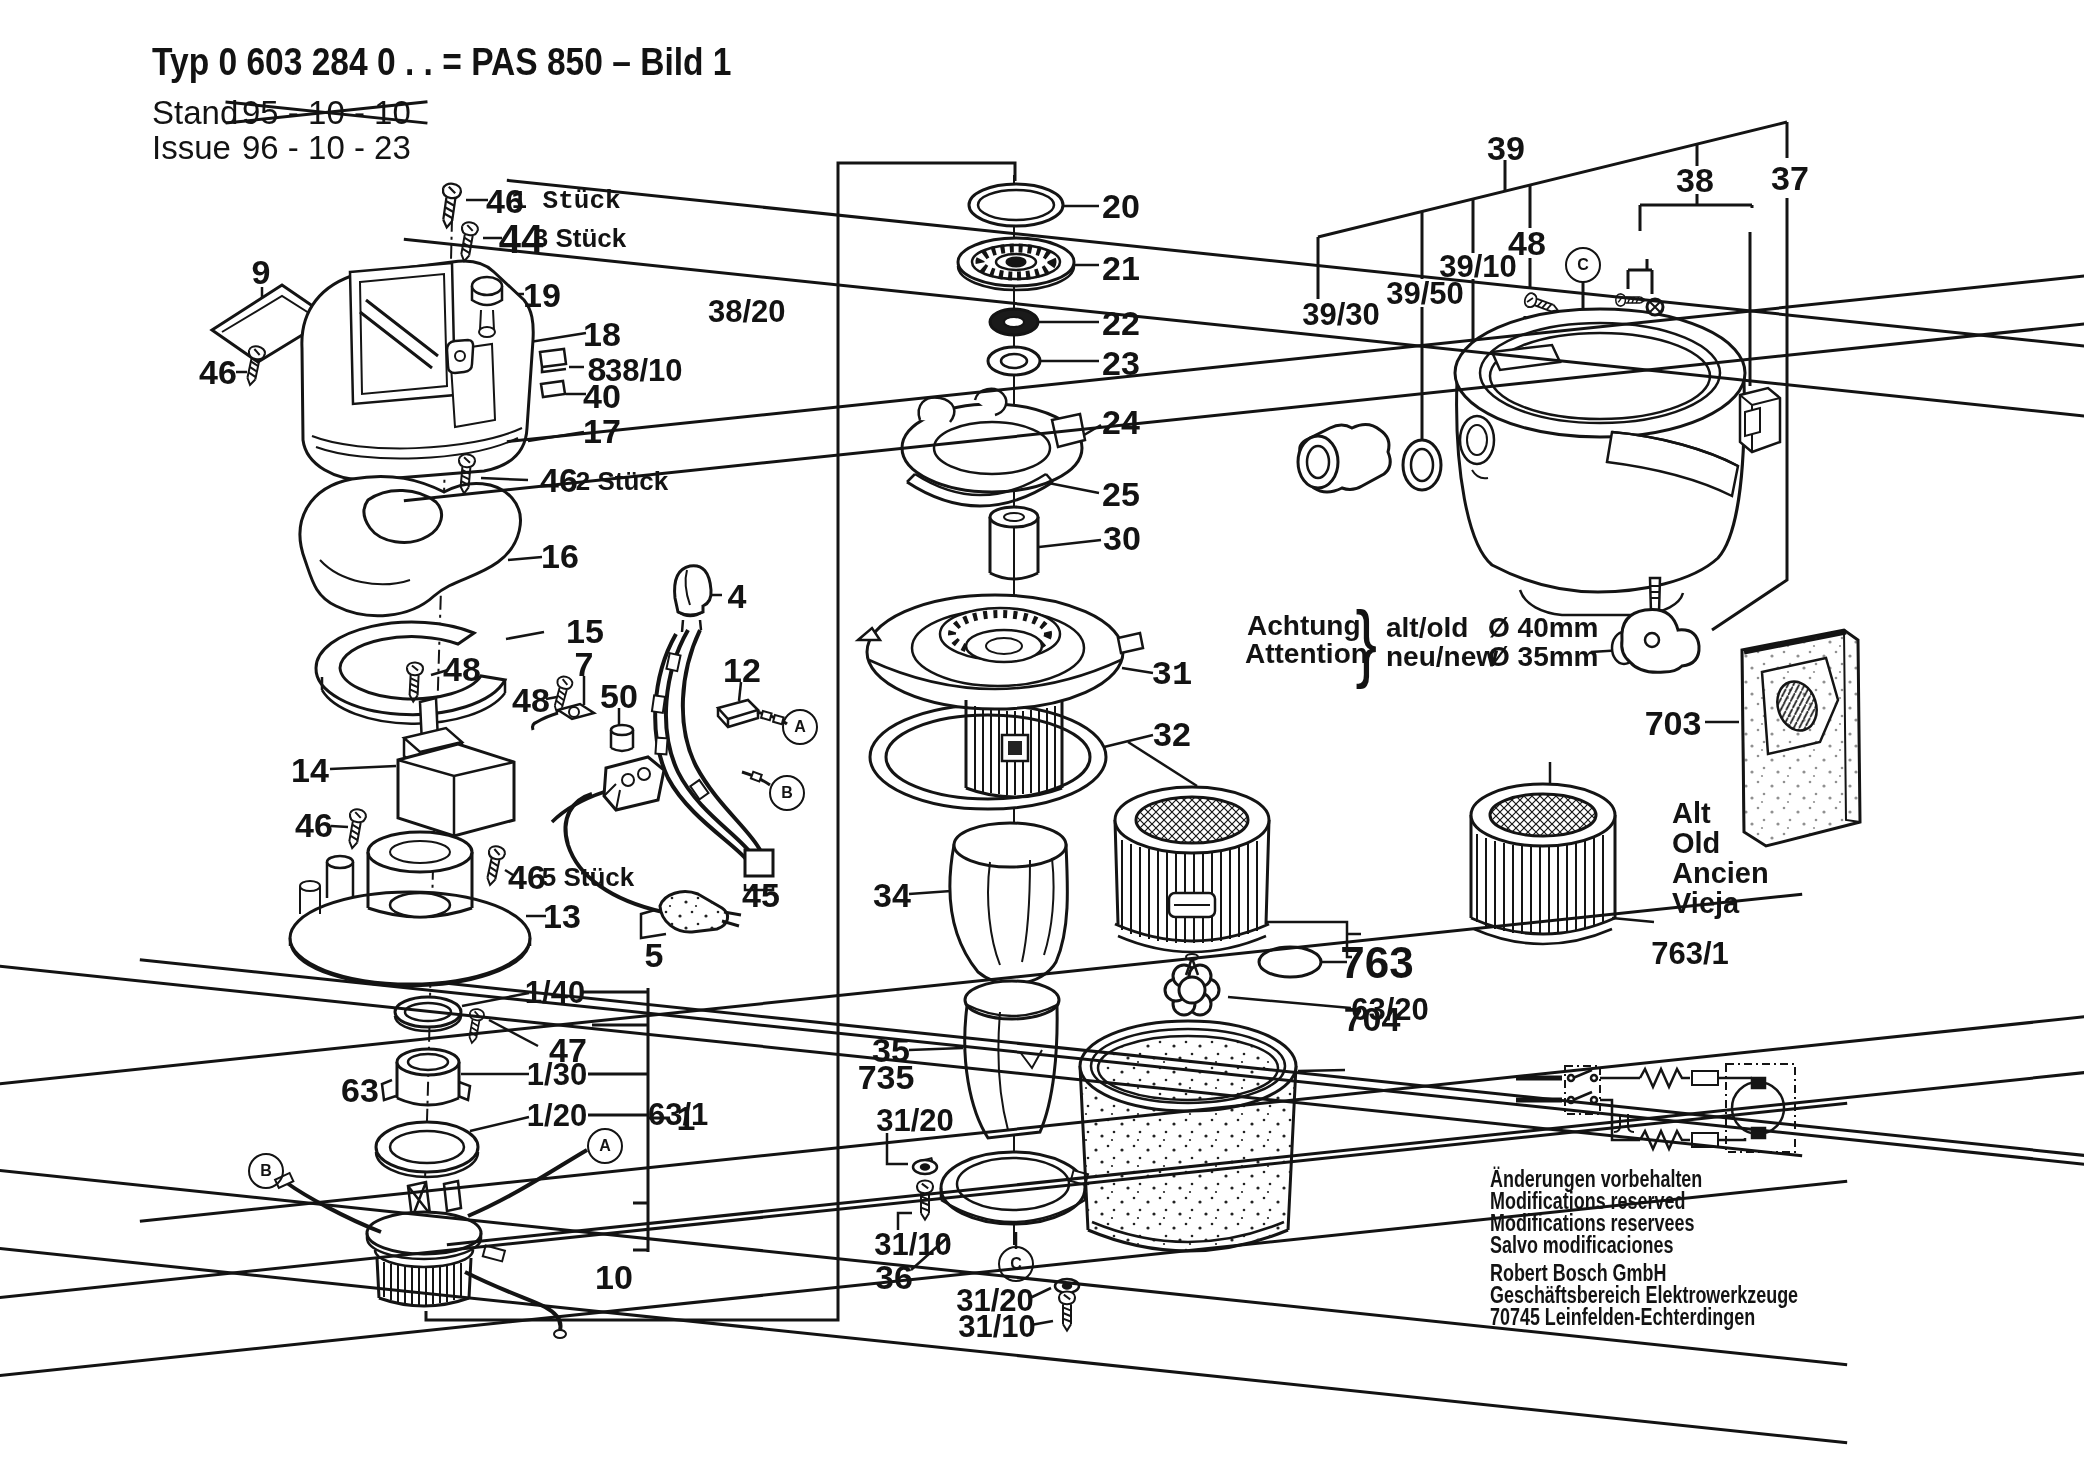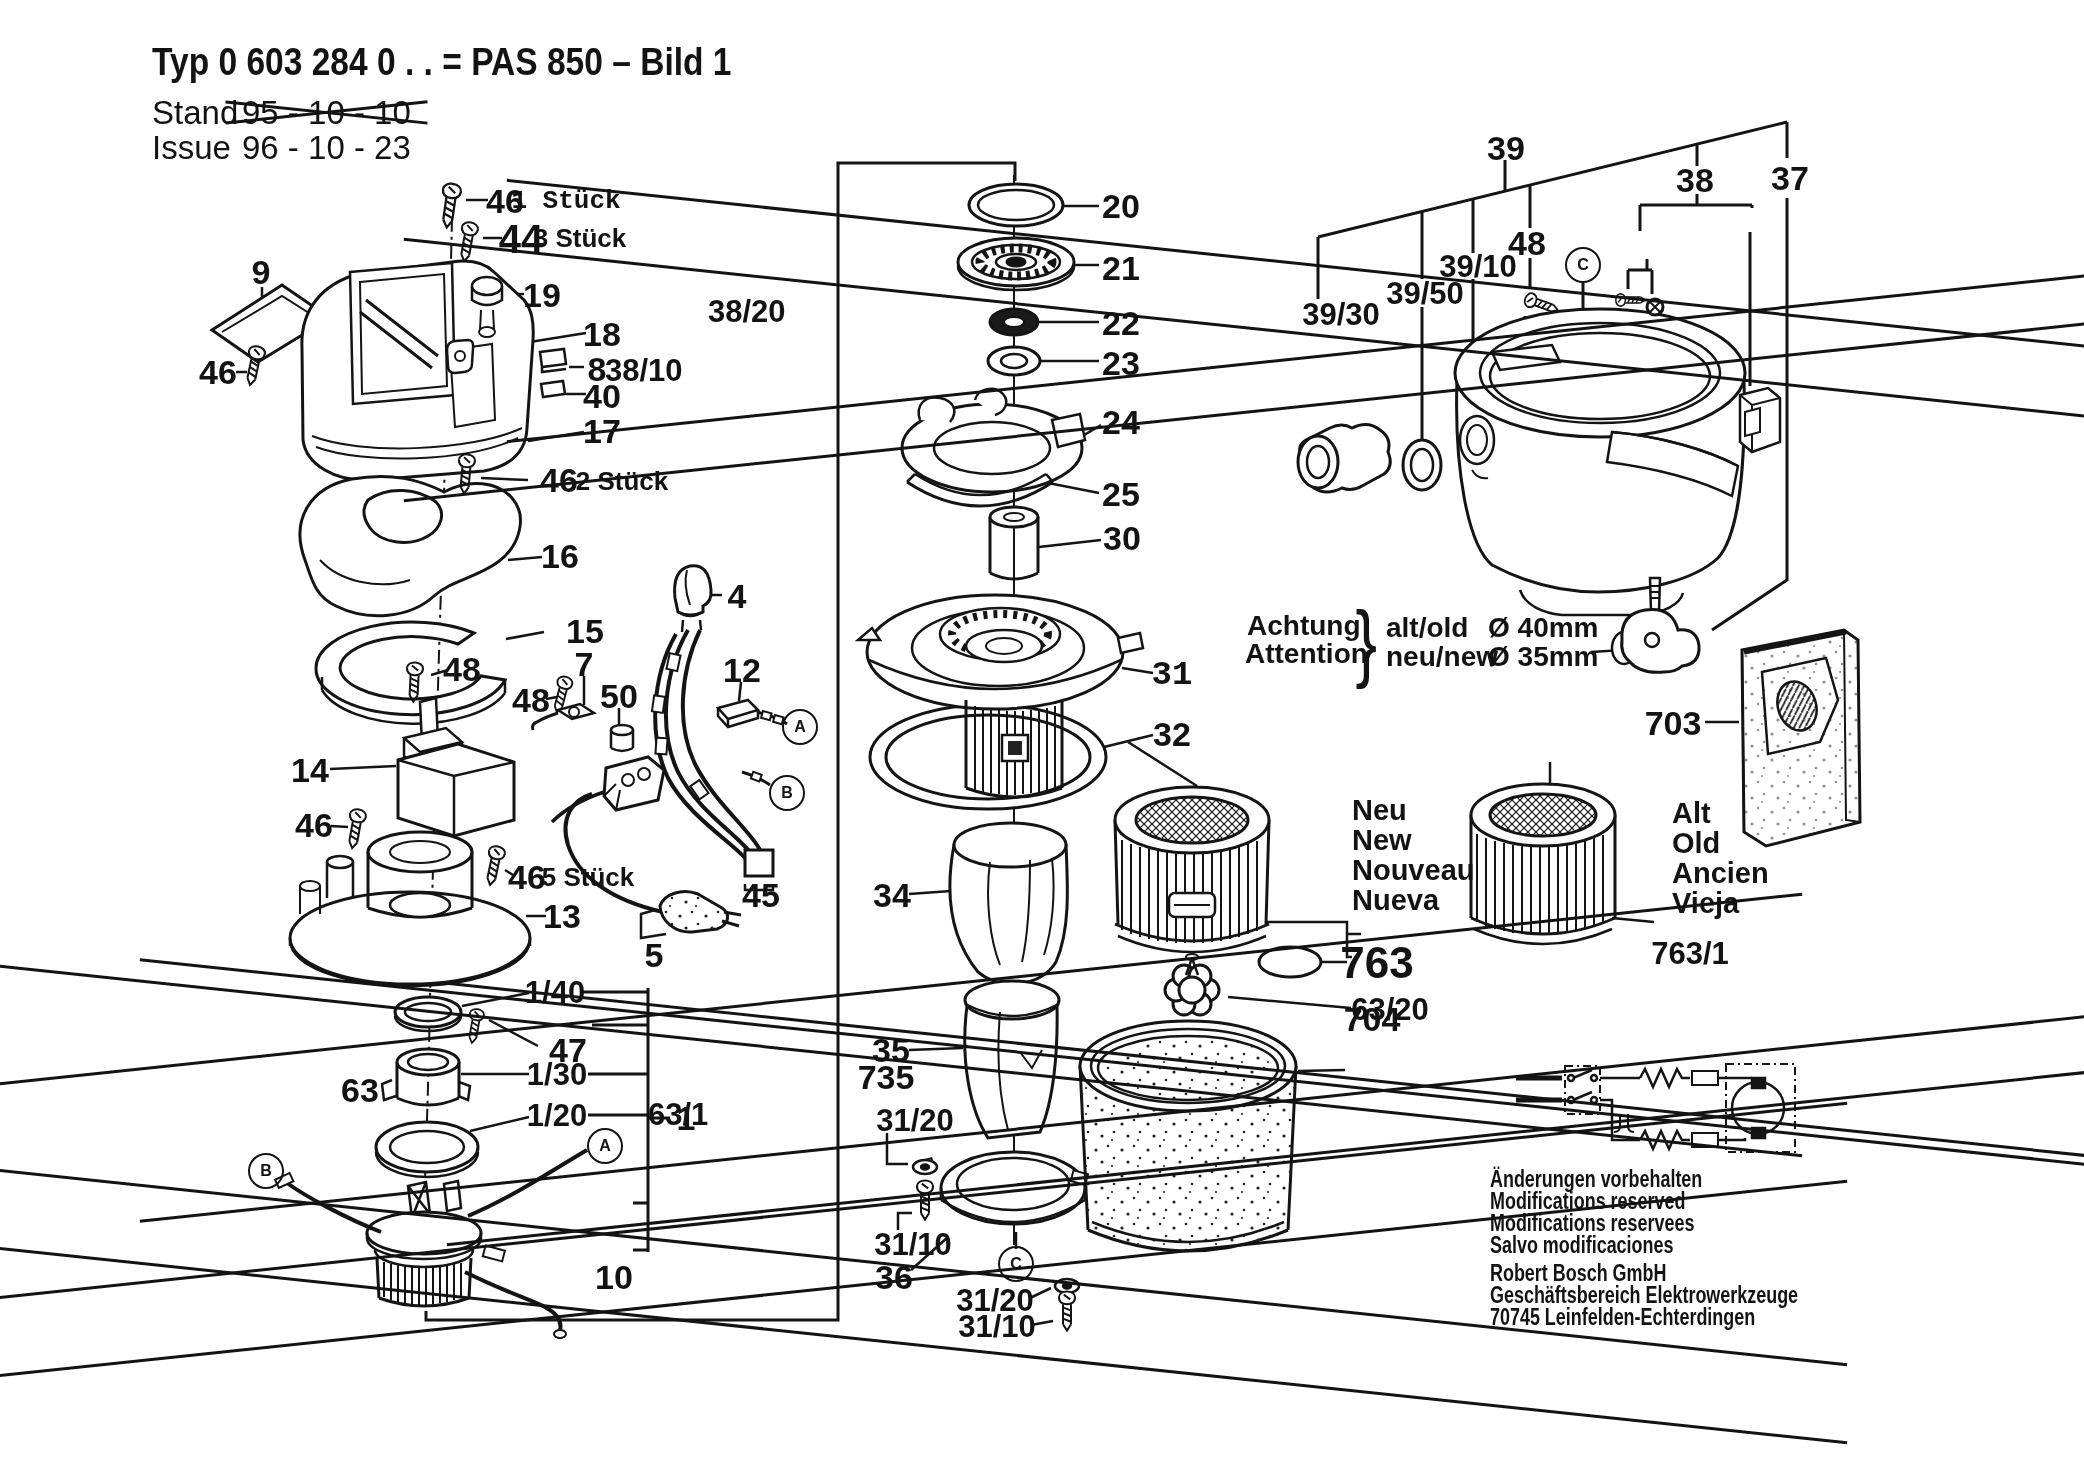--- a/index.html
+++ b/index.html
@@ -446,26 +446,20 @@
   <div class="hdr-row" style="left:242px;top:129px">96 - 10 - 23</div>
 
   <div class="att" style="left:1247px;top:610px">Achtung</div>
   <div class="att" style="left:1245px;top:638px">Attention</div>
   <div class="att-brace" style="left:1352px;top:592px">}</div>
   <div class="att" style="left:1386px;top:612px">alt/old</div>
   <div class="att" style="left:1488px;top:612px">Ø 40mm</div>
   <div class="att" style="left:1386px;top:641px">neu/new</div>
   <div class="att" style="left:1488px;top:641px">Ø 35mm</div>
 
-  <div class="cap" style="left:1352px;top:795px" id="cap-new">
-      <div>Neu</div>
-      <div>New</div>
-      <div>Nouveau</div>
-      <div>Nueva</div>
-    </div>
   <div class="cap" style="left:1672px;top:798px" id="cap-old">
       <div>Alt</div>
       <div>Old</div>
       <div>Ancien</div>
       <div>Vieja</div>
     </div>
 
   <div class="foot" style="top:1168px" id="foot-notes">
       <div>Änderungen vorbehalten</div>
       <div>Modifications reserved</div>

